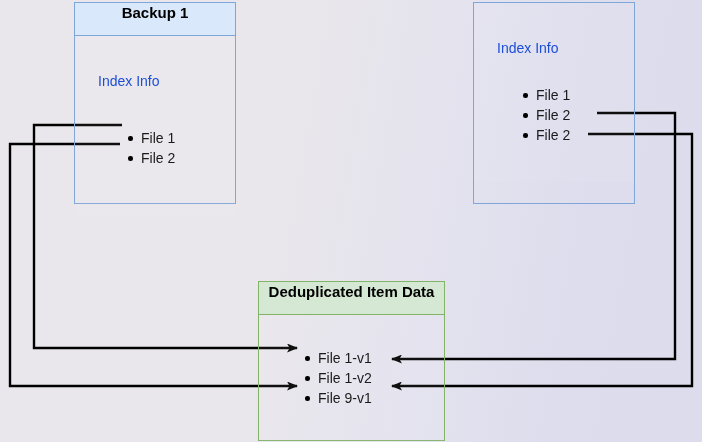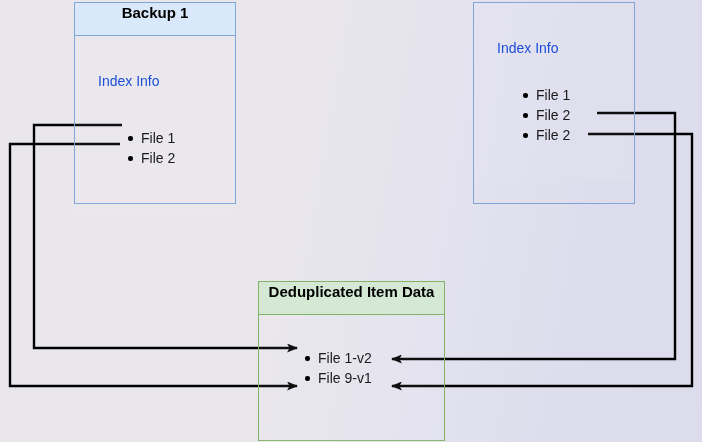--- a/index.html
+++ b/index.html
@@ -148,18 +148,19 @@
         <li>File 2</li>
         <li>File 2</li>
       </ul>
     </div>
   </div>
 
   <div class="node green" style="left:258px; top:281px; width:187px; height:160px;">
     <div class="node-header">Deduplicated Item Data</div>
     <div class="node-body" style="height:136px;">
       <ul class="bullet-list" style="left:45px; top:33px;">
+        <li>File 1-v1</li>
         <li>File 1-v2</li>
         <li>File 9-v1</li>
       </ul>
     </div>
   </div>
 </div>
 
 </body></html>

